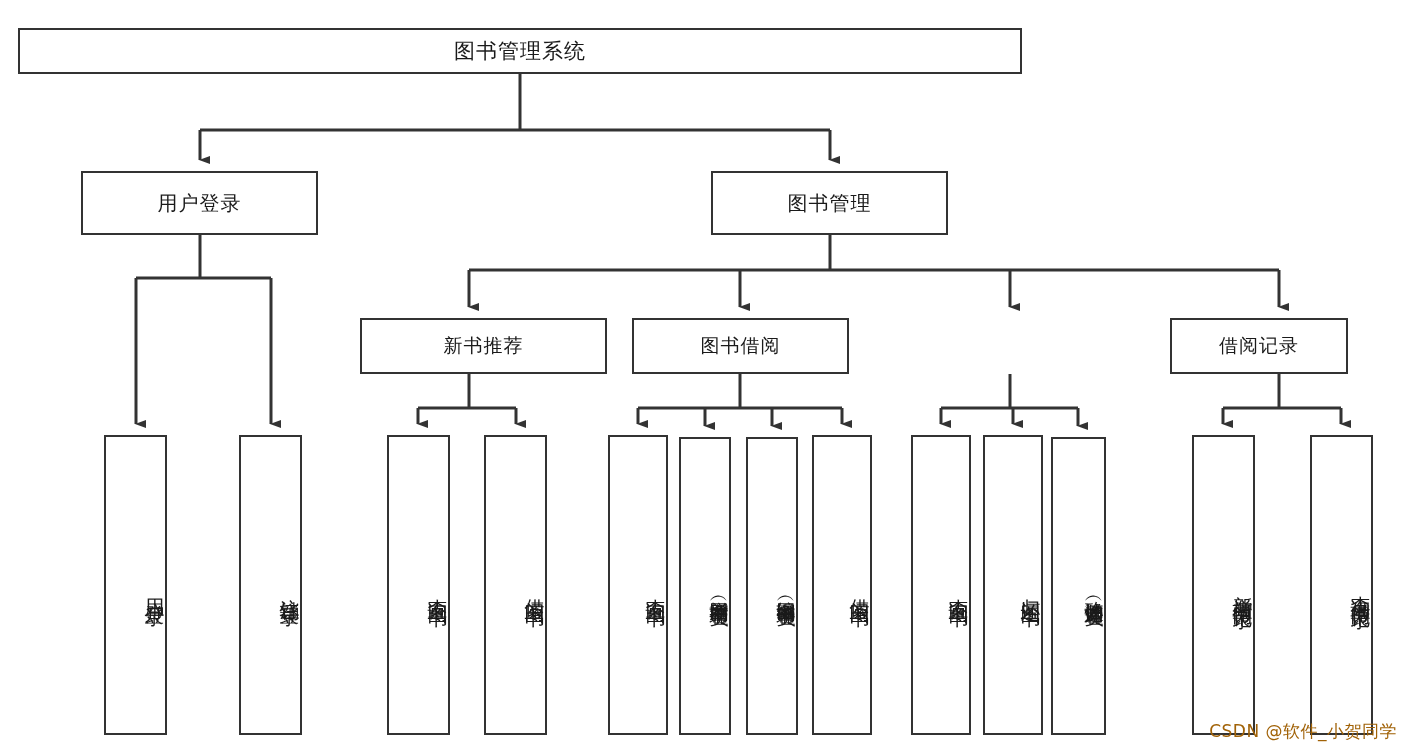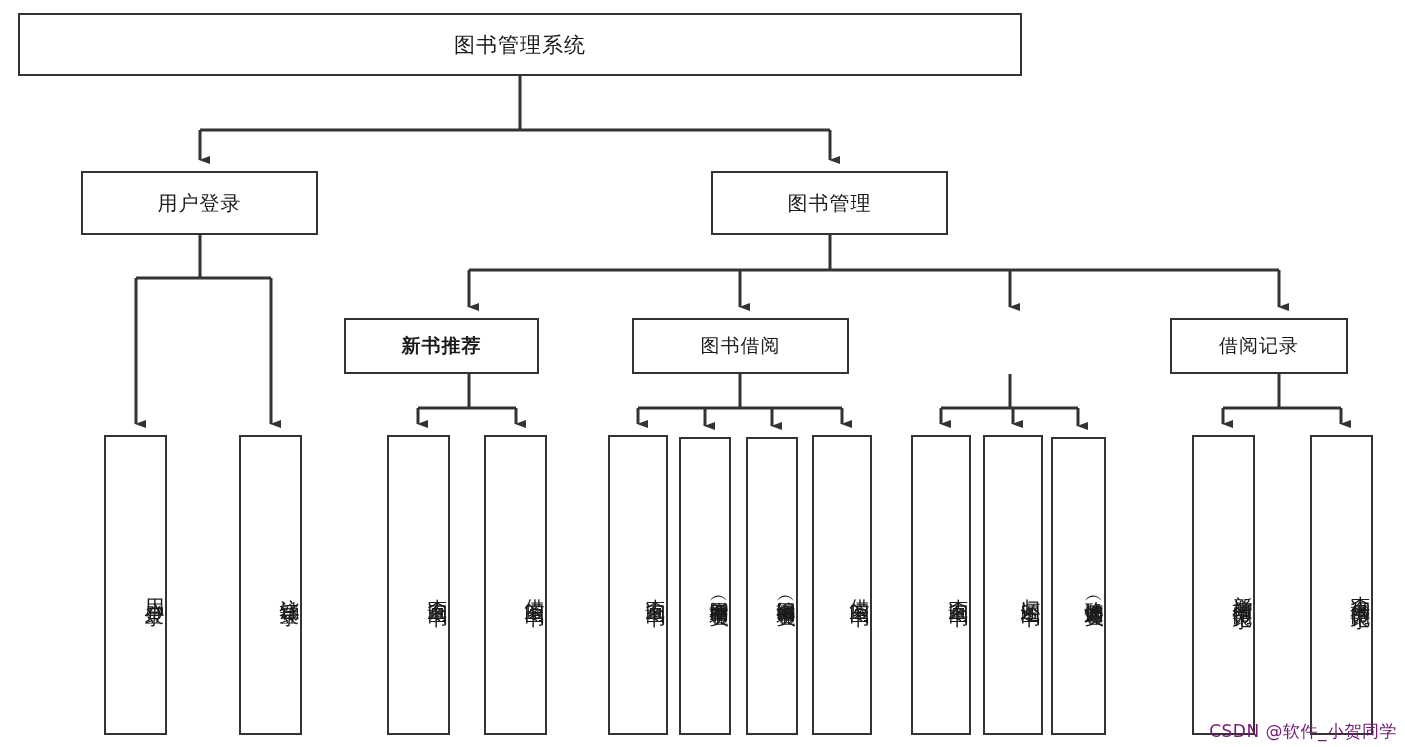--- a/index.html
+++ b/index.html
@@ -65,21 +65,21 @@
     letter-spacing: 1px;
   }
   .leaf-text {
     display: block;
   }
   #watermark {
     position: absolute;
     right: 8px;
     bottom: 4px;
     font-size: 17px;
-    color: #701a75;
+    color: #a16207;
     z-index: 5;
     white-space: nowrap;
     letter-spacing: 0.5px;
     margin-top: 39px;
   }
 </style>
 </head>
 <body>
 
 <div id="diagram-canvas" style="background: rgb(255, 255, 255);">
@@ -127,32 +127,32 @@
       <path d="M1013,408 L1013,424" marker-end="url(#arrow)"></path>
       <path d="M1078,408 L1078,426" marker-end="url(#arrow)"></path>
 
       <path d="M1279,374 L1279,408"></path>
       <path d="M1223,408 L1341,408"></path>
       <path d="M1223,408 L1223,424" marker-end="url(#arrow)"></path>
       <path d="M1341,408 L1341,424" marker-end="url(#arrow)"></path>
     </g>
   </svg>
 
-  <div class="node node-root" style="left: 18px; top: 13px; width: 1004px; height: 63px; align-items: center;">
+  <div class="node node-root" style="left: 18px; top: 28px; width: 1004px; height: 46px; align-items: center;">
     <span>图书管理系统</span>
   </div>
 
   <div class="node node-l1" style="left: 81px; top: 171px; width: 237px; height: 64px;">
     <span>用户登录</span>
   </div>
   <div class="node node-l1" style="left: 711px; top: 171px; width: 237px; height: 64px;">
     <span>图书管理</span>
   </div>
 
-  <div class="node node-l2" style="left: 344px; top: 318px; width: 195px; height: 56px; font-weight: bold;">
+  <div class="node node-l2" style="left: 360px; top: 318px; width: 247px; height: 56px;">
     <span>新书推荐</span>
   </div>
   <div class="node node-l2" style="left: 632px; top: 318px; width: 217px; height: 56px;">
     <span>图书借阅</span>
   </div>
   <div class="node node-l2" style="left: 1170px; top: 318px; width: 178px; height: 56px;">
     <span>借阅记录</span>
   </div>
 
   <div class="node node-leaf" style="left: 104px; top: 435px; width: 63px; height: 300px;">

